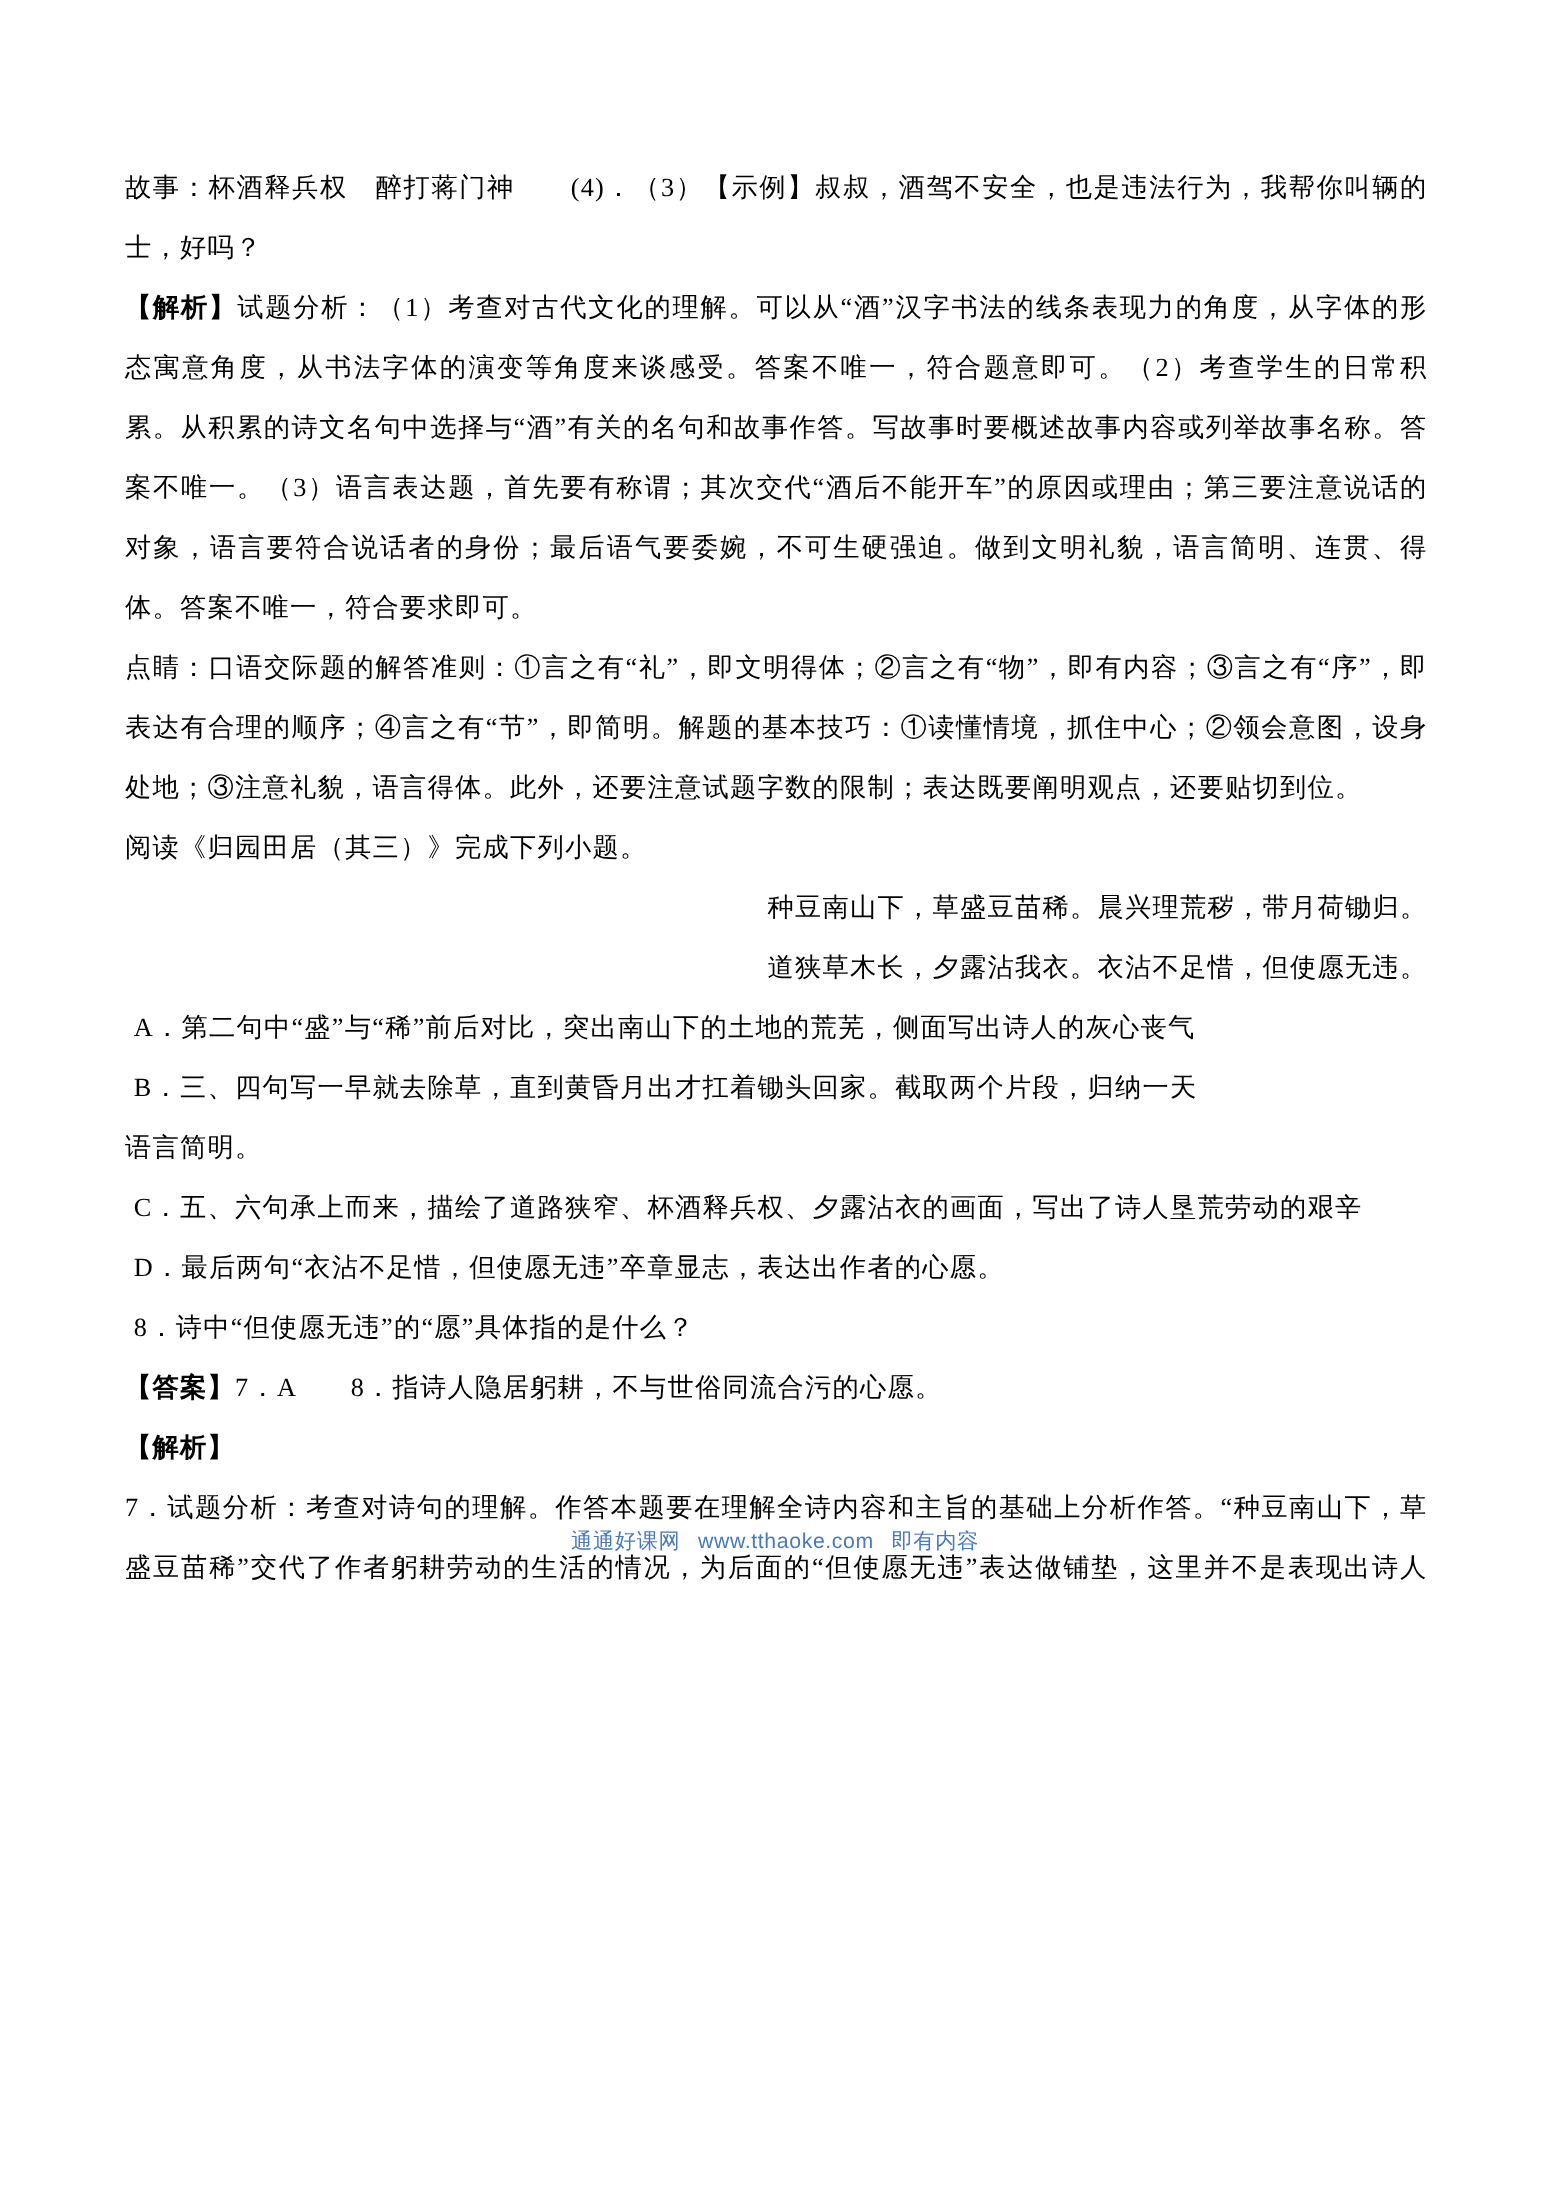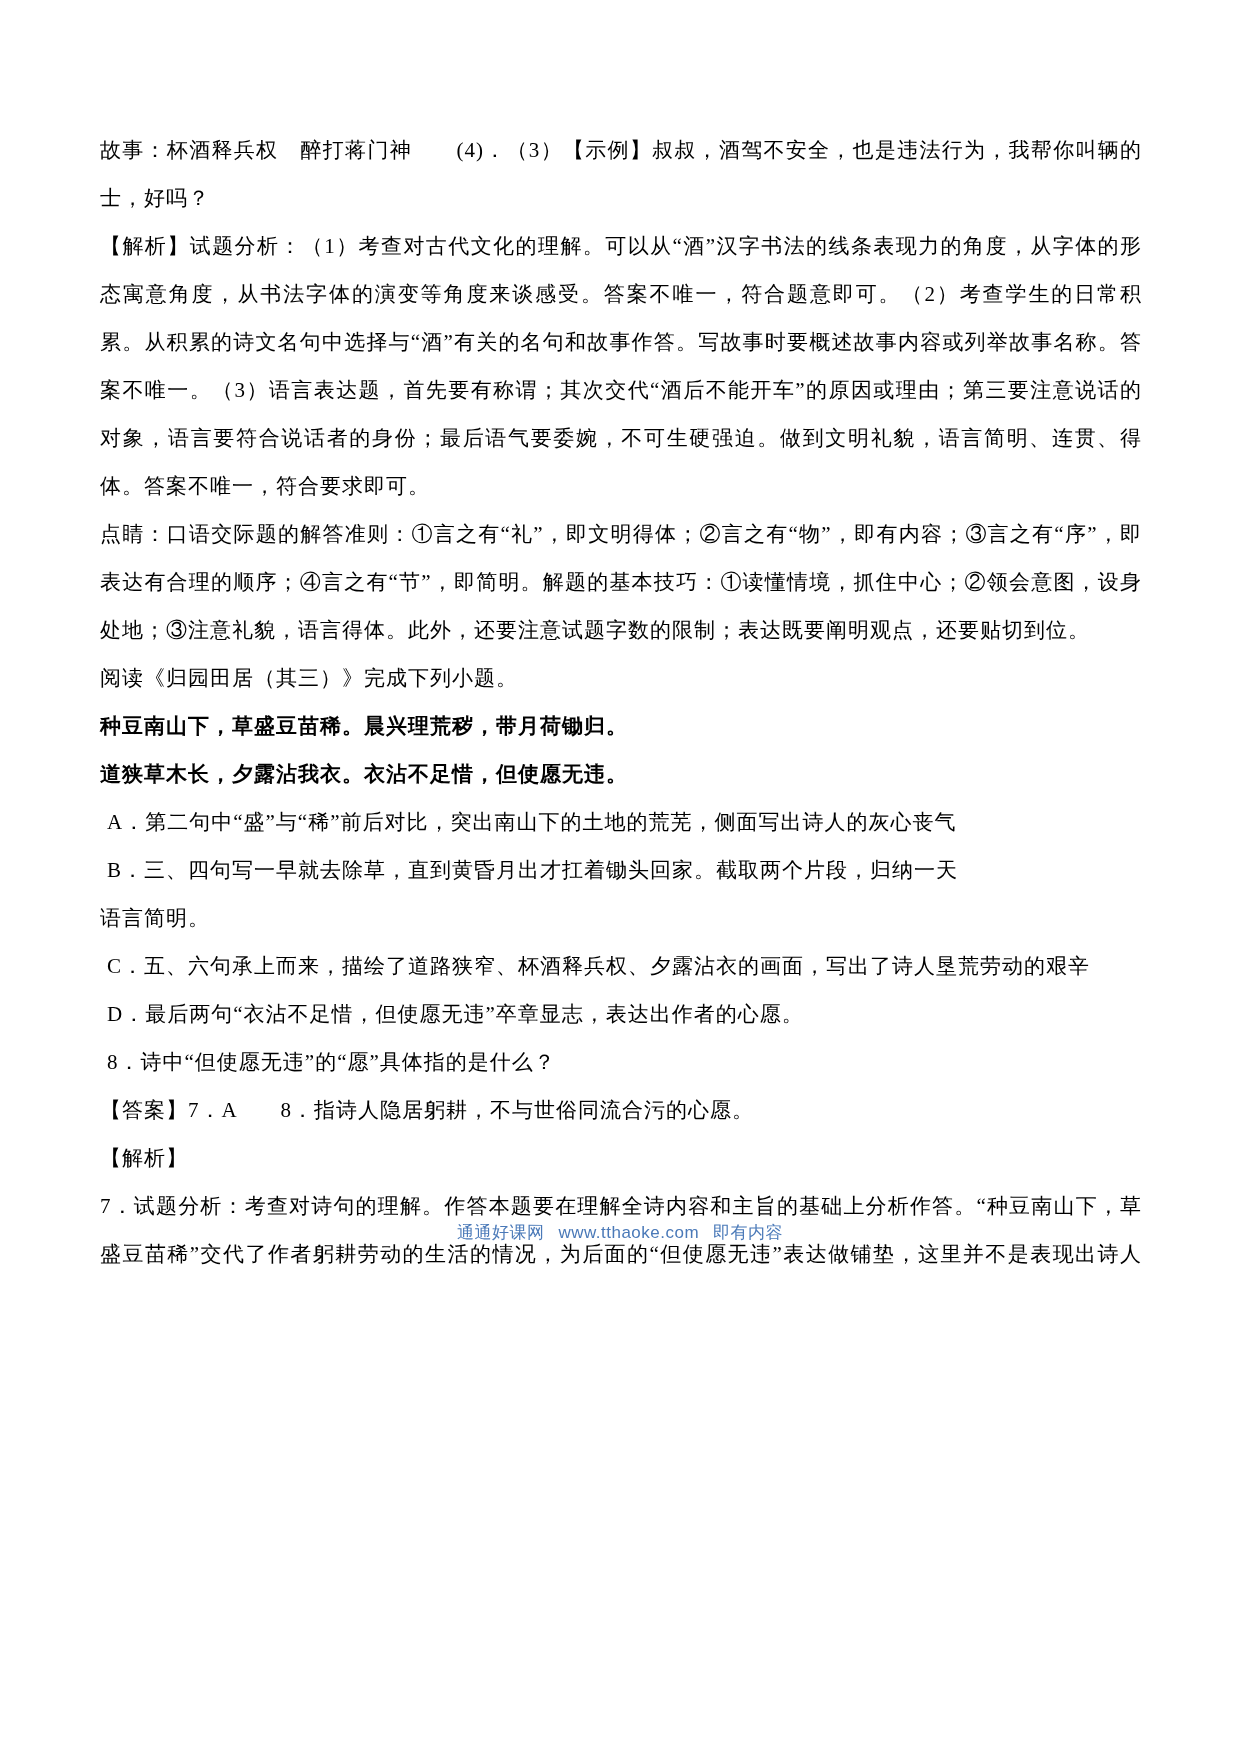--- a/index.html
+++ b/index.html
@@ -25,25 +25,24 @@
     width: 1042px;
   }
   .para {
     margin: 0;
     font-size: 21px;
     line-height: 48px;
     letter-spacing: 1px;
     text-align: justify;
   }
   .para .lead {
-    font-weight: normal;
+    font-weight: bold;
   }
   .center {
-    text-align: left;
-    font-weight: bold;
+    text-align: right;
   }
   .indent {
     padding-left: 7px;
   }
   .footer {
     position: absolute;
     left: 0;
     right: 0;
     bottom: 46px;
     text-align: center;

